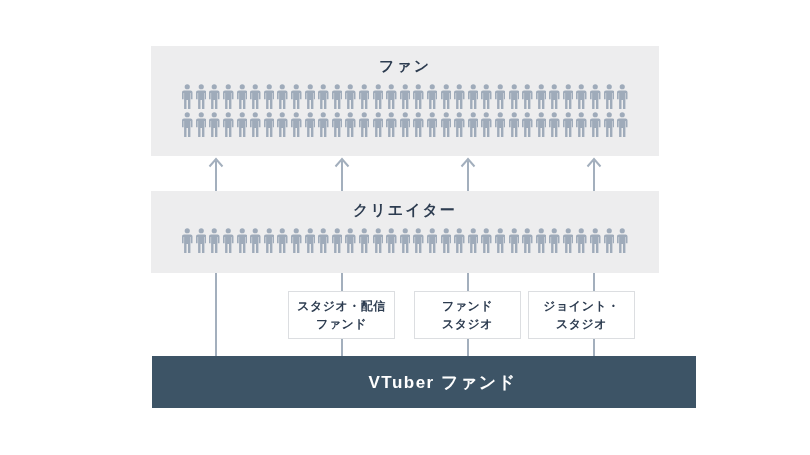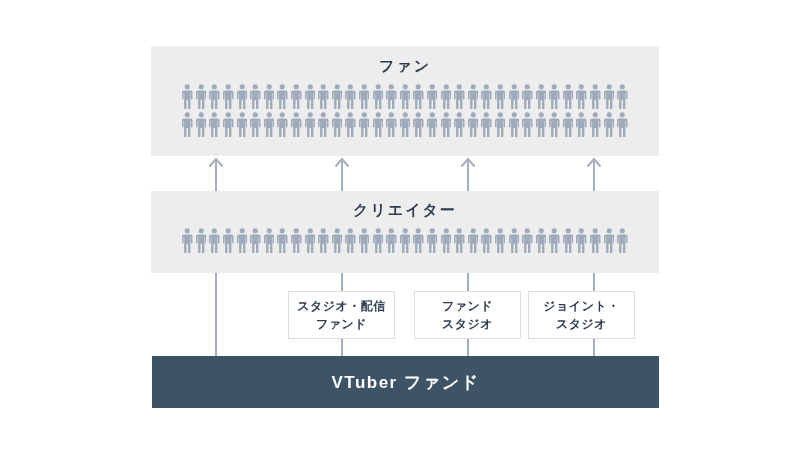--- a/index.html
+++ b/index.html
@@ -86,20 +86,21 @@
   }
   .fund-bar{
     position:absolute;
     left:152px;top:356px;
     width:507px;height:52px;
     background:var(--fund-bg);
     z-index:2;
     display:flex;
     align-items:center;
     justify-content:center;
+    padding-left:37px;
   }
   .fund-label{
     color:var(--fund-text);
     font-size:17px;
     font-weight:bold;
     letter-spacing:1.5px;
   }
 </style>
 </head>
 <body>

